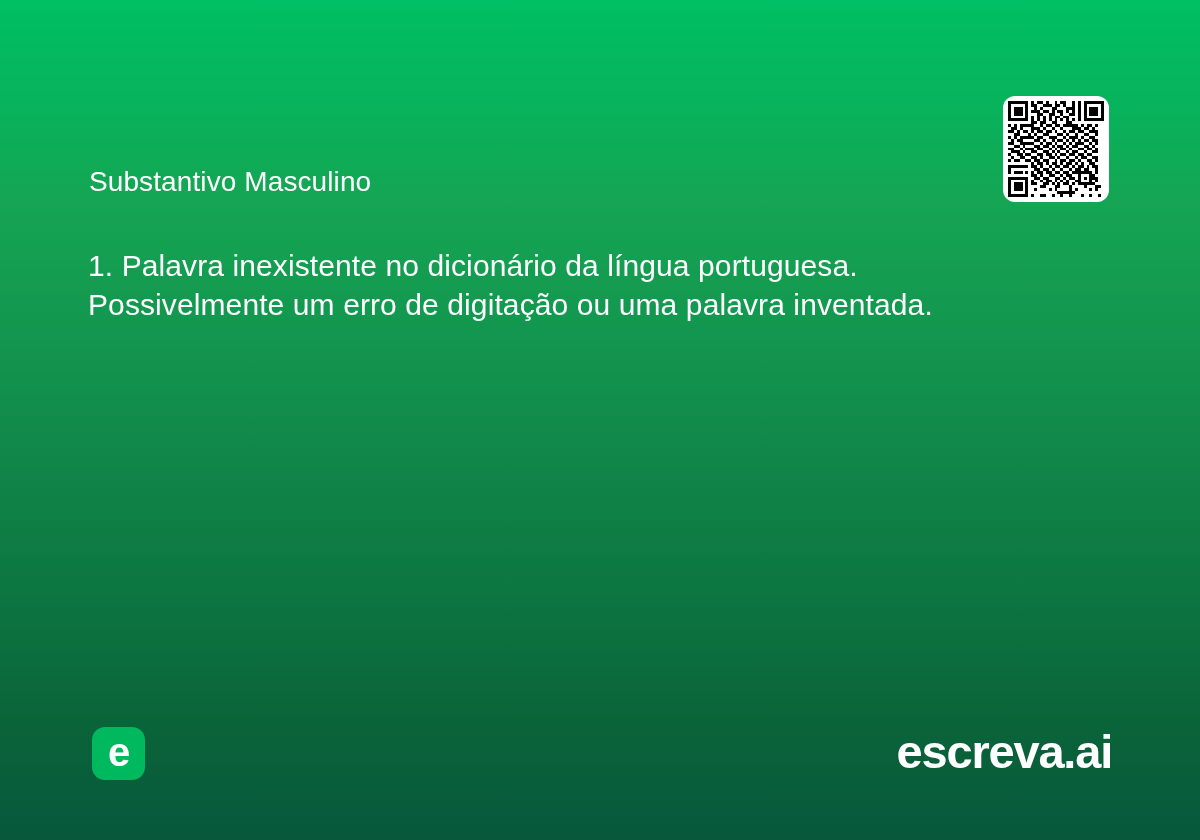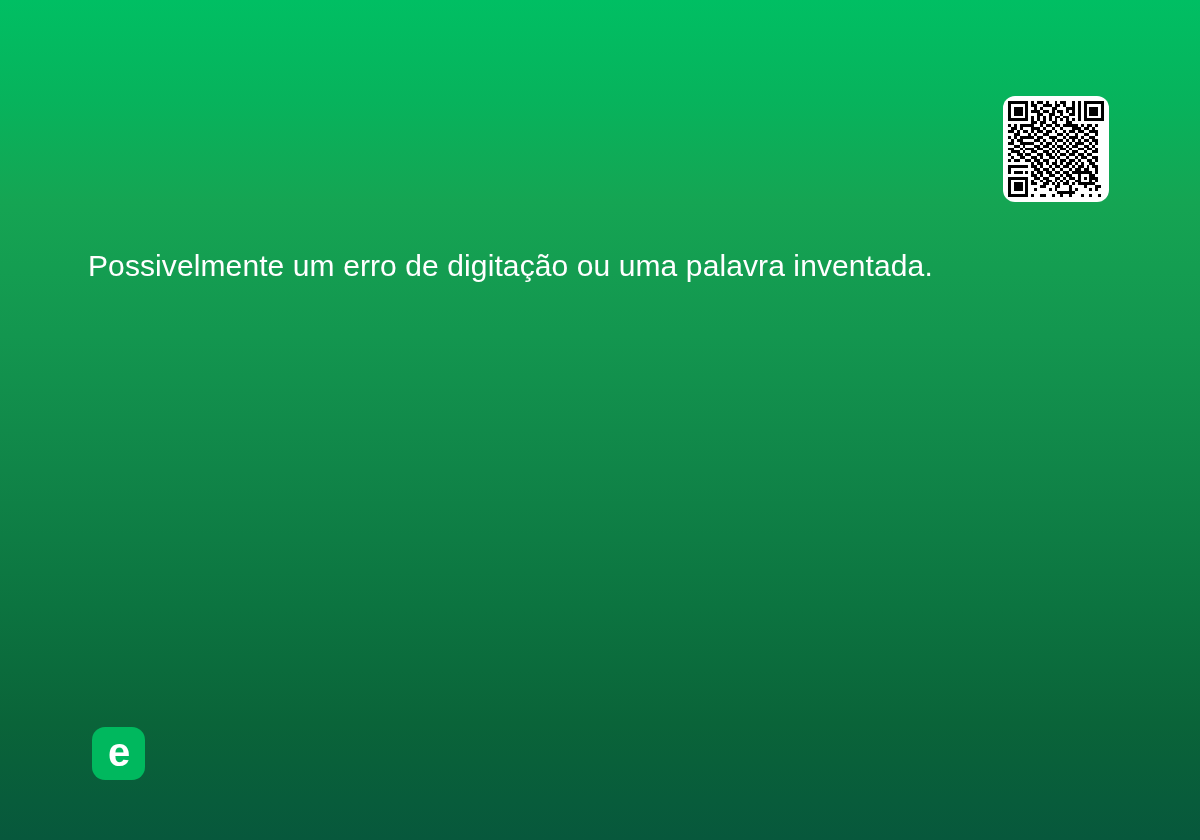--- a/index.html
+++ b/index.html
@@ -113,30 +113,33 @@
     line-height: 1;
     white-space: nowrap;
   }
 </style>
 </head>
 <body>
 
 <div class="card">
 
 
+  <div class="word-class">Substantivo Masculino</div>
 
   <div class="definition">
+    <span class="definition-line">1. Palavra inexistente no dicionário da língua portuguesa.</span>
     <span class="definition-line">Possivelmente um erro de digitação ou uma palavra inventada.</span>
   </div>
 
   <div class="qr-wrap">
     <svg class="qr-canvas" id="qr-canvas" viewBox="0 0 33 33" shape-rendering="crispEdges">
         <rect x="0" y="0" width="33" height="33" fill="#ffffff"></rect>
         <path d="M0 0h1v1h-1zM1 0h1v1h-1zM2 0h1v1h-1zM3 0h1v1h-1zM4 0h1v1h-1zM5 0h1v1h-1zM6 0h1v1h-1zM8 0h1v1h-1zM10 0h1v1h-1zM11 0h1v1h-1zM13 0h1v1h-1zM16 0h1v1h-1zM18 0h1v1h-1zM19 0h1v1h-1zM22 0h1v1h-1zM24 0h1v1h-1zM26 0h1v1h-1zM27 0h1v1h-1zM28 0h1v1h-1zM29 0h1v1h-1zM30 0h1v1h-1zM31 0h1v1h-1zM32 0h1v1h-1zM0 1h1v1h-1zM6 1h1v1h-1zM8 1h1v1h-1zM9 1h1v1h-1zM12 1h1v1h-1zM13 1h1v1h-1zM14 1h1v1h-1zM16 1h1v1h-1zM17 1h1v1h-1zM19 1h1v1h-1zM22 1h1v1h-1zM24 1h1v1h-1zM26 1h1v1h-1zM32 1h1v1h-1zM0 2h1v1h-1zM2 2h1v1h-1zM3 2h1v1h-1zM4 2h1v1h-1zM6 2h1v1h-1zM9 2h1v1h-1zM11 2h1v1h-1zM15 2h1v1h-1zM16 2h1v1h-1zM20 2h1v1h-1zM21 2h1v1h-1zM22 2h1v1h-1zM24 2h1v1h-1zM26 2h1v1h-1zM28 2h1v1h-1zM29 2h1v1h-1zM30 2h1v1h-1zM32 2h1v1h-1zM0 3h1v1h-1zM2 3h1v1h-1zM3 3h1v1h-1zM4 3h1v1h-1zM6 3h1v1h-1zM8 3h1v1h-1zM9 3h1v1h-1zM10 3h1v1h-1zM12 3h1v1h-1zM13 3h1v1h-1zM15 3h1v1h-1zM17 3h1v1h-1zM18 3h1v1h-1zM20 3h1v1h-1zM22 3h1v1h-1zM24 3h1v1h-1zM26 3h1v1h-1zM28 3h1v1h-1zM29 3h1v1h-1zM30 3h1v1h-1zM32 3h1v1h-1zM0 4h1v1h-1zM2 4h1v1h-1zM3 4h1v1h-1zM4 4h1v1h-1zM6 4h1v1h-1zM10 4h1v1h-1zM11 4h1v1h-1zM14 4h1v1h-1zM15 4h1v1h-1zM18 4h1v1h-1zM21 4h1v1h-1zM22 4h1v1h-1zM24 4h1v1h-1zM26 4h1v1h-1zM28 4h1v1h-1zM29 4h1v1h-1zM30 4h1v1h-1zM32 4h1v1h-1zM0 5h1v1h-1zM6 5h1v1h-1zM8 5h1v1h-1zM10 5h1v1h-1zM12 5h1v1h-1zM14 5h1v1h-1zM16 5h1v1h-1zM17 5h1v1h-1zM19 5h1v1h-1zM20 5h1v1h-1zM24 5h1v1h-1zM26 5h1v1h-1zM32 5h1v1h-1zM0 6h1v1h-1zM1 6h1v1h-1zM2 6h1v1h-1zM3 6h1v1h-1zM4 6h1v1h-1zM5 6h1v1h-1zM6 6h1v1h-1zM8 6h1v1h-1zM10 6h1v1h-1zM12 6h1v1h-1zM14 6h1v1h-1zM16 6h1v1h-1zM18 6h1v1h-1zM20 6h1v1h-1zM22 6h1v1h-1zM24 6h1v1h-1zM26 6h1v1h-1zM27 6h1v1h-1zM28 6h1v1h-1zM29 6h1v1h-1zM30 6h1v1h-1zM31 6h1v1h-1zM32 6h1v1h-1zM8 7h1v1h-1zM9 7h1v1h-1zM11 7h1v1h-1zM12 7h1v1h-1zM15 7h1v1h-1zM16 7h1v1h-1zM20 7h1v1h-1zM21 7h1v1h-1zM0 8h1v1h-1zM2 8h1v1h-1zM4 8h1v1h-1zM5 8h1v1h-1zM6 8h1v1h-1zM7 8h1v1h-1zM8 8h1v1h-1zM11 8h1v1h-1zM13 8h1v1h-1zM14 8h1v1h-1zM16 8h1v1h-1zM17 8h1v1h-1zM19 8h1v1h-1zM20 8h1v1h-1zM21 8h1v1h-1zM22 8h1v1h-1zM23 8h1v1h-1zM25 8h1v1h-1zM27 8h1v1h-1zM28 8h1v1h-1zM30 8h1v1h-1zM1 9h1v1h-1zM2 9h1v1h-1zM4 9h1v1h-1zM8 9h1v1h-1zM9 9h1v1h-1zM10 9h1v1h-1zM12 9h1v1h-1zM15 9h1v1h-1zM18 9h1v1h-1zM22 9h1v1h-1zM23 9h1v1h-1zM24 9h1v1h-1zM26 9h1v1h-1zM27 9h1v1h-1zM29 9h1v1h-1zM0 10h1v1h-1zM1 10h1v1h-1zM3 10h1v1h-1zM5 10h1v1h-1zM6 10h1v1h-1zM8 10h1v1h-1zM10 10h1v1h-1zM11 10h1v1h-1zM13 10h1v1h-1zM14 10h1v1h-1zM16 10h1v1h-1zM19 10h1v1h-1zM21 10h1v1h-1zM22 10h1v1h-1zM24 10h1v1h-1zM25 10h1v1h-1zM28 10h1v1h-1zM29 10h1v1h-1zM30 10h1v1h-1zM2 11h1v1h-1zM3 11h1v1h-1zM7 11h1v1h-1zM9 11h1v1h-1zM12 11h1v1h-1zM13 11h1v1h-1zM17 11h1v1h-1zM18 11h1v1h-1zM20 11h1v1h-1zM23 11h1v1h-1zM26 11h1v1h-1zM27 11h1v1h-1zM30 11h1v1h-1zM0 12h1v1h-1zM2 12h1v1h-1zM4 12h1v1h-1zM5 12h1v1h-1zM6 12h1v1h-1zM7 12h1v1h-1zM8 12h1v1h-1zM10 12h1v1h-1zM11 12h1v1h-1zM14 12h1v1h-1zM15 12h1v1h-1zM16 12h1v1h-1zM19 12h1v1h-1zM21 12h1v1h-1zM22 12h1v1h-1zM23 12h1v1h-1zM25 12h1v1h-1zM28 12h1v1h-1zM29 12h1v1h-1zM1 13h1v1h-1zM3 13h1v1h-1zM4 13h1v1h-1zM9 13h1v1h-1zM10 13h1v1h-1zM12 13h1v1h-1zM15 13h1v1h-1zM17 13h1v1h-1zM18 13h1v1h-1zM20 13h1v1h-1zM22 13h1v1h-1zM24 13h1v1h-1zM26 13h1v1h-1zM27 13h1v1h-1zM29 13h1v1h-1zM30 13h1v1h-1zM0 14h1v1h-1zM1 14h1v1h-1zM4 14h1v1h-1zM5 14h1v1h-1zM6 14h1v1h-1zM7 14h1v1h-1zM8 14h1v1h-1zM11 14h1v1h-1zM13 14h1v1h-1zM14 14h1v1h-1zM16 14h1v1h-1zM19 14h1v1h-1zM21 14h1v1h-1zM23 14h1v1h-1zM24 14h1v1h-1zM25 14h1v1h-1zM28 14h1v1h-1zM30 14h1v1h-1zM2 15h1v1h-1zM3 15h1v1h-1zM5 15h1v1h-1zM9 15h1v1h-1zM10 15h1v1h-1zM12 15h1v1h-1zM13 15h1v1h-1zM15 15h1v1h-1zM17 15h1v1h-1zM18 15h1v1h-1zM20 15h1v1h-1zM22 15h1v1h-1zM23 15h1v1h-1zM26 15h1v1h-1zM27 15h1v1h-1zM29 15h1v1h-1zM0 16h1v1h-1zM1 16h1v1h-1zM4 16h1v1h-1zM6 16h1v1h-1zM7 16h1v1h-1zM8 16h1v1h-1zM10 16h1v1h-1zM11 16h1v1h-1zM14 16h1v1h-1zM16 16h1v1h-1zM18 16h1v1h-1zM19 16h1v1h-1zM21 16h1v1h-1zM24 16h1v1h-1zM25 16h1v1h-1zM27 16h1v1h-1zM28 16h1v1h-1zM30 16h1v1h-1zM1 17h1v1h-1zM2 17h1v1h-1zM3 17h1v1h-1zM5 17h1v1h-1zM8 17h1v1h-1zM9 17h1v1h-1zM12 17h1v1h-1zM13 17h1v1h-1zM15 17h1v1h-1zM17 17h1v1h-1zM20 17h1v1h-1zM22 17h1v1h-1zM23 17h1v1h-1zM26 17h1v1h-1zM29 17h1v1h-1zM30 17h1v1h-1zM0 18h1v1h-1zM3 18h1v1h-1zM4 18h1v1h-1zM6 18h1v1h-1zM7 18h1v1h-1zM10 18h1v1h-1zM11 18h1v1h-1zM13 18h1v1h-1zM14 18h1v1h-1zM16 18h1v1h-1zM18 18h1v1h-1zM19 18h1v1h-1zM21 18h1v1h-1zM22 18h1v1h-1zM24 18h1v1h-1zM25 18h1v1h-1zM27 18h1v1h-1zM28 18h1v1h-1zM1 19h1v1h-1zM4 19h1v1h-1zM5 19h1v1h-1zM8 19h1v1h-1zM9 19h1v1h-1zM11 19h1v1h-1zM14 19h1v1h-1zM15 19h1v1h-1zM17 19h1v1h-1zM20 19h1v1h-1zM23 19h1v1h-1zM25 19h1v1h-1zM26 19h1v1h-1zM29 19h1v1h-1zM30 19h1v1h-1zM0 20h1v1h-1zM2 20h1v1h-1zM3 20h1v1h-1zM6 20h1v1h-1zM7 20h1v1h-1zM9 20h1v1h-1zM10 20h1v1h-1zM12 20h1v1h-1zM13 20h1v1h-1zM16 20h1v1h-1zM18 20h1v1h-1zM19 20h1v1h-1zM21 20h1v1h-1zM22 20h1v1h-1zM24 20h1v1h-1zM27 20h1v1h-1zM28 20h1v1h-1zM30 20h1v1h-1zM8 21h1v1h-1zM10 21h1v1h-1zM11 21h1v1h-1zM13 21h1v1h-1zM15 21h1v1h-1zM16 21h1v1h-1zM18 21h1v1h-1zM20 21h1v1h-1zM21 21h1v1h-1zM23 21h1v1h-1zM25 21h1v1h-1zM28 21h1v1h-1zM29 21h1v1h-1zM0 22h1v1h-1zM1 22h1v1h-1zM2 22h1v1h-1zM3 22h1v1h-1zM4 22h1v1h-1zM5 22h1v1h-1zM6 22h1v1h-1zM8 22h1v1h-1zM9 22h1v1h-1zM11 22h1v1h-1zM14 22h1v1h-1zM16 22h1v1h-1zM17 22h1v1h-1zM19 22h1v1h-1zM20 22h1v1h-1zM22 22h1v1h-1zM24 22h1v1h-1zM25 22h1v1h-1zM27 22h1v1h-1zM29 22h1v1h-1zM30 22h1v1h-1zM0 23h1v1h-1zM9 23h1v1h-1zM10 23h1v1h-1zM12 23h1v1h-1zM13 23h1v1h-1zM15 23h1v1h-1zM18 23h1v1h-1zM21 23h1v1h-1zM23 23h1v1h-1zM24 23h1v1h-1zM26 23h1v1h-1zM27 23h1v1h-1zM30 23h1v1h-1zM0 24h1v1h-1zM2 24h1v1h-1zM3 24h1v1h-1zM4 24h1v1h-1zM6 24h1v1h-1zM8 24h1v1h-1zM10 24h1v1h-1zM11 24h1v1h-1zM13 24h1v1h-1zM14 24h1v1h-1zM16 24h1v1h-1zM17 24h1v1h-1zM19 24h1v1h-1zM20 24h1v1h-1zM22 24h1v1h-1zM23 24h1v1h-1zM24 24h1v1h-1zM25 24h1v1h-1zM26 24h1v1h-1zM27 24h1v1h-1zM28 24h1v1h-1zM30 24h1v1h-1zM8 25h1v1h-1zM9 25h1v1h-1zM11 25h1v1h-1zM14 25h1v1h-1zM15 25h1v1h-1zM18 25h1v1h-1zM20 25h1v1h-1zM21 25h1v1h-1zM24 25h1v1h-1zM28 25h1v1h-1zM29 25h1v1h-1zM0 26h1v1h-1zM1 26h1v1h-1zM2 26h1v1h-1zM3 26h1v1h-1zM4 26h1v1h-1zM5 26h1v1h-1zM6 26h1v1h-1zM9 26h1v1h-1zM10 26h1v1h-1zM12 26h1v1h-1zM13 26h1v1h-1zM16 26h1v1h-1zM17 26h1v1h-1zM19 26h1v1h-1zM21 26h1v1h-1zM22 26h1v1h-1zM24 26h1v1h-1zM26 26h1v1h-1zM28 26h1v1h-1zM29 26h1v1h-1zM30 26h1v1h-1zM0 27h1v1h-1zM6 27h1v1h-1zM8 27h1v1h-1zM11 27h1v1h-1zM13 27h1v1h-1zM14 27h1v1h-1zM16 27h1v1h-1zM18 27h1v1h-1zM20 27h1v1h-1zM23 27h1v1h-1zM24 27h1v1h-1zM28 27h1v1h-1zM30 27h1v1h-1zM0 28h1v1h-1zM2 28h1v1h-1zM3 28h1v1h-1zM4 28h1v1h-1zM6 28h1v1h-1zM8 28h1v1h-1zM9 28h1v1h-1zM12 28h1v1h-1zM13 28h1v1h-1zM15 28h1v1h-1zM17 28h1v1h-1zM19 28h1v1h-1zM20 28h1v1h-1zM22 28h1v1h-1zM24 28h1v1h-1zM25 28h1v1h-1zM26 28h1v1h-1zM27 28h1v1h-1zM28 28h1v1h-1zM29 28h1v1h-1zM0 29h1v1h-1zM2 29h1v1h-1zM3 29h1v1h-1zM4 29h1v1h-1zM6 29h1v1h-1zM11 29h1v1h-1zM12 29h1v1h-1zM16 29h1v1h-1zM17 29h1v1h-1zM21 29h1v1h-1zM26 29h1v1h-1zM30 29h1v1h-1zM31 29h1v1h-1zM0 30h1v1h-1zM2 30h1v1h-1zM3 30h1v1h-1zM4 30h1v1h-1zM6 30h1v1h-1zM9 30h1v1h-1zM14 30h1v1h-1zM16 30h1v1h-1zM21 30h1v1h-1zM23 30h1v1h-1zM28 30h1v1h-1zM30 30h1v1h-1zM0 31h1v1h-1zM6 31h1v1h-1zM17 31h1v1h-1zM18 31h1v1h-1zM19 31h1v1h-1zM20 31h1v1h-1zM21 31h1v1h-1zM22 31h1v1h-1zM0 32h1v1h-1zM1 32h1v1h-1zM2 32h1v1h-1zM3 32h1v1h-1zM4 32h1v1h-1zM5 32h1v1h-1zM6 32h1v1h-1zM8 32h1v1h-1zM11 32h1v1h-1zM12 32h1v1h-1zM15 32h1v1h-1zM18 32h1v1h-1zM21 32h1v1h-1zM25 32h1v1h-1zM28 32h1v1h-1zM31 32h1v1h-1z" fill="#000000"></path>
       </svg>
   </div>
 
   <div class="brand-mark">
     <span class="brand-mark-letter">e</span>
   </div>
 
+  <div class="brand-wordmark">escreva.ai</div>
 
 </div>
 
 </body></html>

